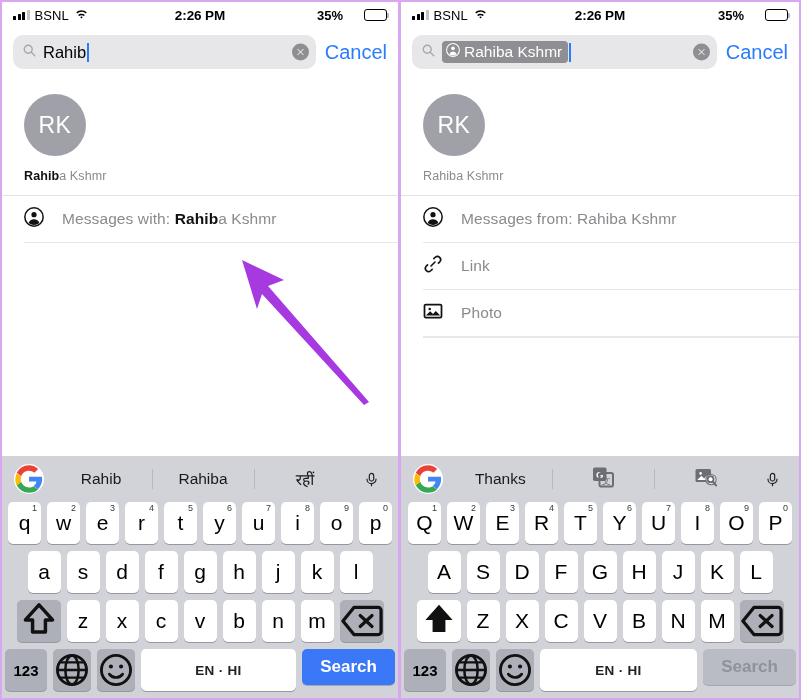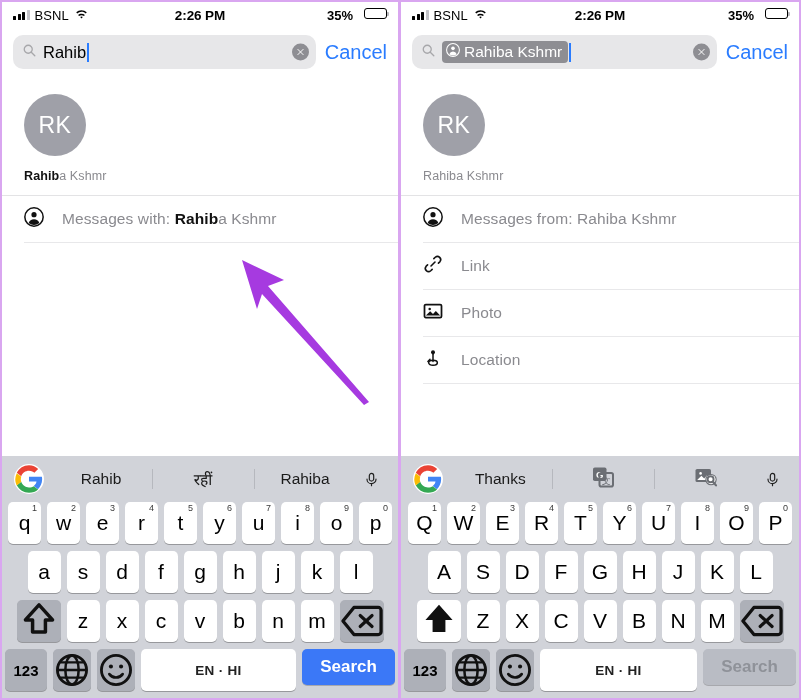--- a/index.html
+++ b/index.html
@@ -34,21 +34,21 @@
   .sig i:nth-child(1){ height: 4px; }
   .sig i:nth-child(2){ height: 6px; }
   .sig i:nth-child(3){ height: 8px; }
   .sig i:nth-child(4){ height: 10px; background: #c3c3c8; }
   .carrier { font-size: 13px; font-weight: normal; letter-spacing: .1px; }
   .wifi { width: 15px; height: 11px; }
   .sb-time {
     position: absolute; left: 0; right: 0; text-align: center;
     font-size: 13.5px; font-weight: bold; letter-spacing: -.1px;
   }
-  .sb-right { margin-left: auto; display: flex; align-items: flex-start; gap: 11px; }
+  .sb-right { margin-left: auto; display: flex; align-items: center; gap: 21px; }
   .batt-pct { font-size: 13px; font-weight: bold; }
   .batt {
     position: relative; width: 23px; height: 11.5px;
     border: 1.3px solid #000; border-radius: 3px; padding: 1.2px;
   }
   .batt::after {
     content: ""; position: absolute; right: -3.2px; top: 3.2px;
     width: 2px; height: 4.5px; background: #b9b9bd; border-radius: 0 1px 1px 0;
   }
   .batt-fill { height: 100%; background: #000; border-radius: 1.2px; }
@@ -245,22 +245,22 @@
         <div class="sugg">
           <span class="glogo">
             <svg class="" viewBox="0 0 48 48">
               <path fill="#4285F4" d="M45 24.5c0-1.6-.1-2.7-.4-4H24v7.6h12c-.2 2-1.5 5-4.4 7l6.7 5.2C42.2 36.5 45 31 45 24.5z"></path>
               <path fill="#34A853" d="M24 46c5.9 0 10.9-1.9 14.5-5.3l-6.9-5.3c-1.9 1.3-4.4 2.2-7.6 2.2-5.8 0-10.7-3.8-12.4-9.1l-7.1 5.5C8.1 41.1 15.4 46 24 46z"></path>
               <path fill="#FBBC05" d="M11.6 28.5c-.5-1.3-.7-2.7-.7-4.1s.3-2.8.7-4.1l-7.1-5.5A22 22 0 0 0 2 24.4c0 3.5.8 6.9 2.4 9.9z"></path>
               <path fill="#EA4335" d="M24 10.8c4.1 0 6.9 1.8 8.5 3.3l6.2-6C34.9 4.6 29.9 2 24 2 15.4 2 8.1 6.9 4.5 14.1l7.1 5.5c1.7-5.3 6.6-8.8 12.4-8.8z"></path>
             </svg>
           </span>
           <div class="sugg-item">Rahib</div>
+          <div class="sugg-item">Rahiba</div>
           <div class="sugg-item">रहीं</div>
-          <div class="sugg-item">Rahiba</div>
           <span class="mic">
             <svg class="" viewBox="0 0 24 24" xmlns="http://www.w3.org/2000/svg">
               <rect x="8.5" y="2.3" width="7" height="12.2" rx="3.5" fill="none" stroke="#222" stroke-width="1.9"></rect>
               <path d="M4.8 11.5a7.2 7.2 0 0 0 14.4 0" fill="none" stroke="#222" stroke-width="1.9" stroke-linecap="round"></path>
               <line x1="12" y1="18.8" x2="12" y2="22" stroke="#222" stroke-width="1.9" stroke-linecap="round"></line>
             </svg>
           </span>
         </div>
         <div class="krow r1">
           <div class="key">q<sup>1</sup></div>
@@ -404,29 +404,20 @@
         <div class="row-sep"></div>
         <div class="row">
           <span><svg class="row-ico" viewBox="0 0 24 24" xmlns="http://www.w3.org/2000/svg">
               <rect x="1.8" y="4.2" width="20.4" height="15.6" rx="1.6" fill="none" stroke="#111" stroke-width="2.1"></rect>
               <circle cx="8" cy="9.6" r="1.5" fill="#111"></circle>
               <path d="M3.4 17.4l5.2-5 3.4 3.2 3.4-3.6 5.2 5.4z" fill="#111"></path>
             </svg></span>
           <span class="row-label">Photo</span>
         </div>
         <div class="row-sep"></div>
-        <div class="row">
-          <span><svg class="row-ico" viewBox="0 0 24 24" xmlns="http://www.w3.org/2000/svg">
-              <circle cx="12" cy="5.2" r="2.4" fill="#111"></circle>
-              <path d="M12 7.6v8.6" stroke="#111" stroke-width="1.8" stroke-linecap="round"></path>
-              <path d="M8.4 13.6l-2.5 2.5" stroke="#111" stroke-width="1.8" stroke-linecap="round"></path>
-              <ellipse cx="12" cy="17.8" rx="5.2" ry="3" fill="none" stroke="#111" stroke-width="1.8"></ellipse>
-            </svg></span>
-          <span class="row-label">Location</span>
-        </div>
         <div class="row-sep"></div>
       </div>
       <div class="keyboard">
         <div class="sugg">
           <span class="glogo">
             <svg class="" viewBox="0 0 48 48">
               <path fill="#4285F4" d="M45 24.5c0-1.6-.1-2.7-.4-4H24v7.6h12c-.2 2-1.5 5-4.4 7l6.7 5.2C42.2 36.5 45 31 45 24.5z"></path>
               <path fill="#34A853" d="M24 46c5.9 0 10.9-1.9 14.5-5.3l-6.9-5.3c-1.9 1.3-4.4 2.2-7.6 2.2-5.8 0-10.7-3.8-12.4-9.1l-7.1 5.5C8.1 41.1 15.4 46 24 46z"></path>
               <path fill="#FBBC05" d="M11.6 28.5c-.5-1.3-.7-2.7-.7-4.1s.3-2.8.7-4.1l-7.1-5.5A22 22 0 0 0 2 24.4c0 3.5.8 6.9 2.4 9.9z"></path>
               <path fill="#EA4335" d="M24 10.8c4.1 0 6.9 1.8 8.5 3.3l6.2-6C34.9 4.6 29.9 2 24 2 15.4 2 8.1 6.9 4.5 14.1l7.1 5.5c1.7-5.3 6.6-8.8 12.4-8.8z"></path>

